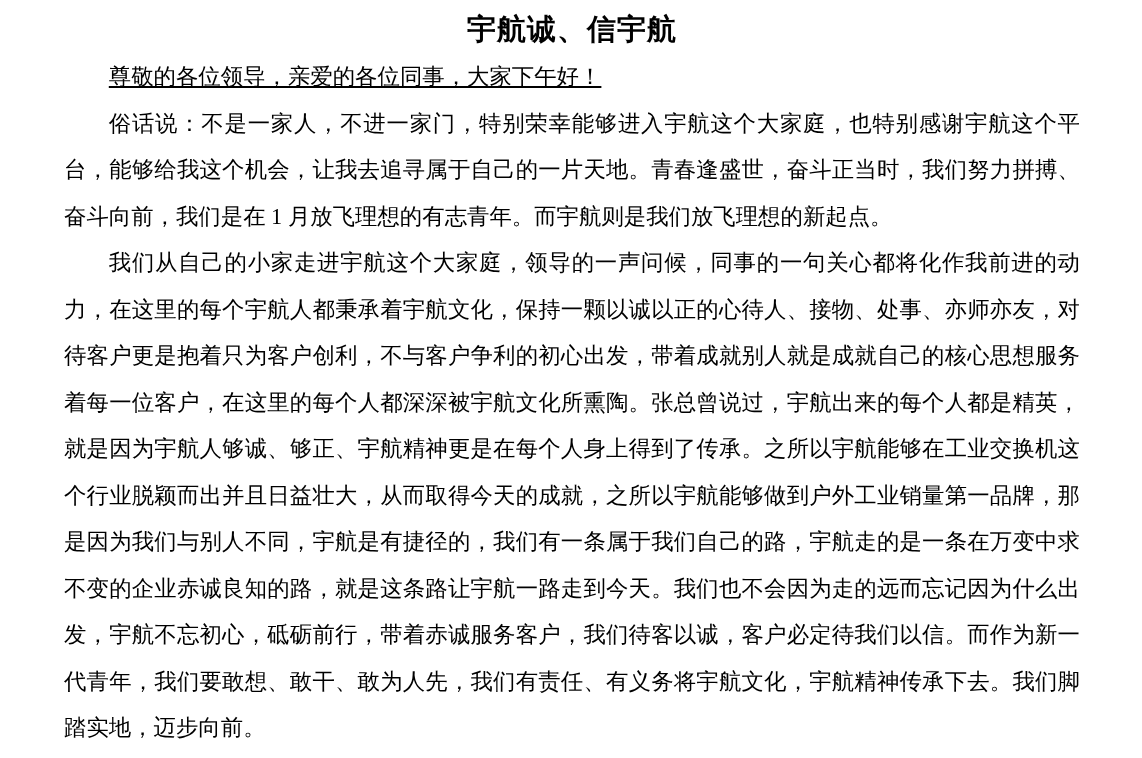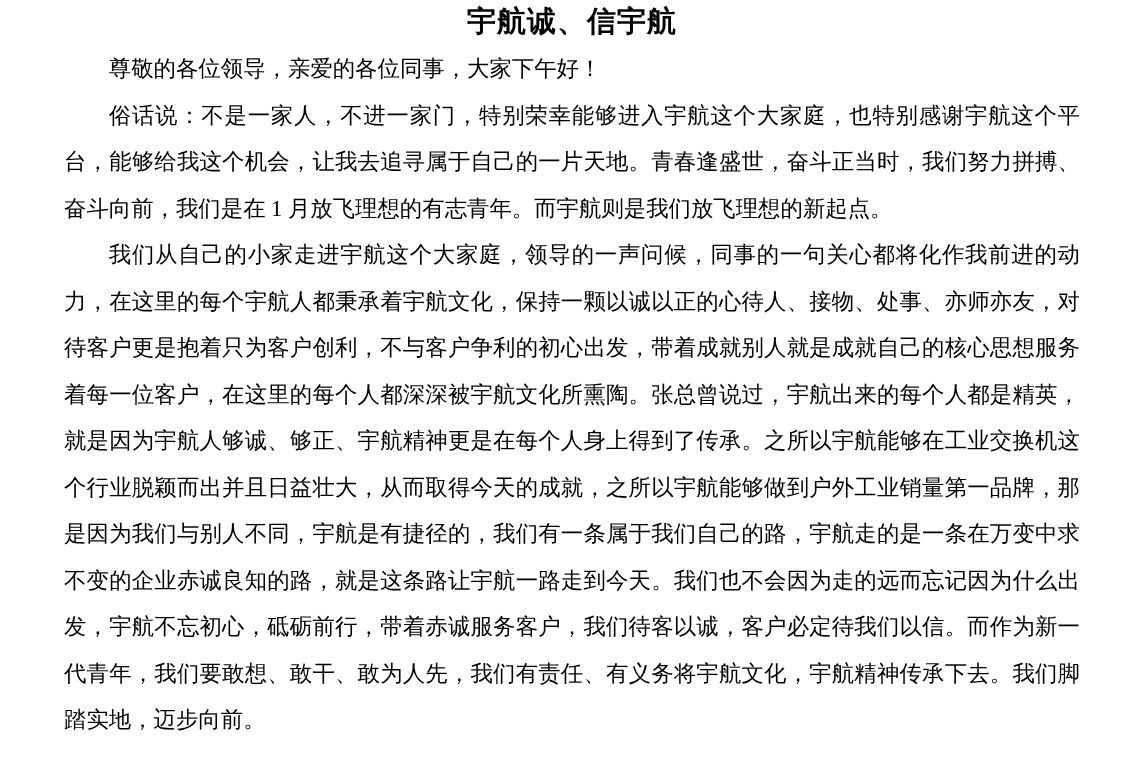--- a/index.html
+++ b/index.html
@@ -11,21 +11,21 @@
     height: 758px;
     background: #ffffff;
     color: #000000;
     font-family: "Liberation Serif", "DejaVu Serif", serif;
     overflow: hidden;
   }
   .page {
     box-sizing: border-box;
     width: 1142px;
     height: 758px;
-    padding: 0 62px 0 64px;
+    padding: 8px 62px 0 64px;
     background: #ffffff;
   }
   .doc-title {
     margin: 0;
     font-size: 29px;
     line-height: 42px;
     font-weight: 700;
     text-align: center;
     letter-spacing: 1px;
   }
@@ -33,20 +33,21 @@
     margin: 0;
     font-size: 22.4px;
     line-height: 46.5px;
     text-indent: 2em;
     text-align: justify;
     text-justify: inter-ideograph;
     word-break: break-all;
   }
   .para-first {
     margin-top: 4px;
+    text-decoration: underline;
   }
 </style>
 </head>
 <body>
 
 <div class="page">
   <h1 class="doc-title">宇航诚、信宇航</h1>
   <p class="para para-first">尊敬的各位领导，亲爱的各位同事，大家下午好！</p>
   <p class="para">俗话说：不是一家人，不进一家门，特别荣幸能够进入宇航这个大家庭，也特别感谢宇航这个平台，能够给我这个机会，让我去追寻属于自己的一片天地。青春逢盛世，奋斗正当时，我们努力拼搏、奋斗向前，我们是在 1 月放飞理想的有志青年。而宇航则是我们放飞理想的新起点。</p>
   <p class="para">我们从自己的小家走进宇航这个大家庭，领导的一声问候，同事的一句关心都将化作我前进的动力，在这里的每个宇航人都秉承着宇航文化，保持一颗以诚以正的心待人、接物、处事、亦师亦友，对待客户更是抱着只为客户创利，不与客户争利的初心出发，带着成就别人就是成就自己的核心思想服务着每一位客户，在这里的每个人都深深被宇航文化所熏陶。张总曾说过，宇航出来的每个人都是精英，就是因为宇航人够诚、够正、宇航精神更是在每个人身上得到了传承。之所以宇航能够在工业交换机这个行业脱颖而出并且日益壮大，从而取得今天的成就，之所以宇航能够做到户外工业销量第一品牌，那是因为我们与别人不同，宇航是有捷径的，我们有一条属于我们自己的路，宇航走的是一条在万变中求不变的企业赤诚良知的路，就是这条路让宇航一路走到今天。我们也不会因为走的远而忘记因为什么出发，宇航不忘初心，砥砺前行，带着赤诚服务客户，我们待客以诚，客户必定待我们以信。而作为新一代青年，我们要敢想、敢干、敢为人先，我们有责任、有义务将宇航文化，宇航精神传承下去。我们脚踏实地，迈步向前。</p>

